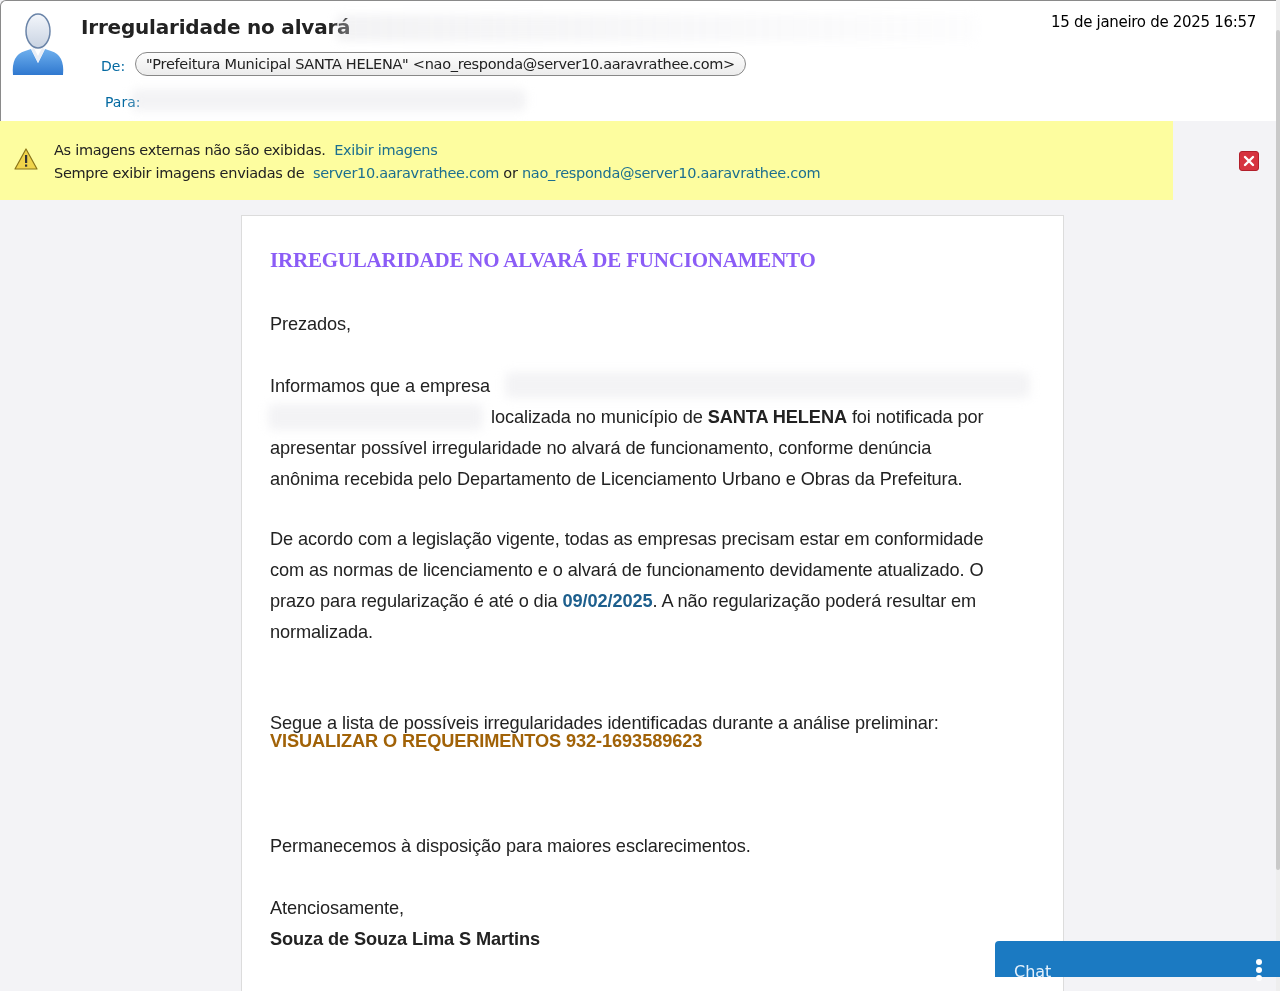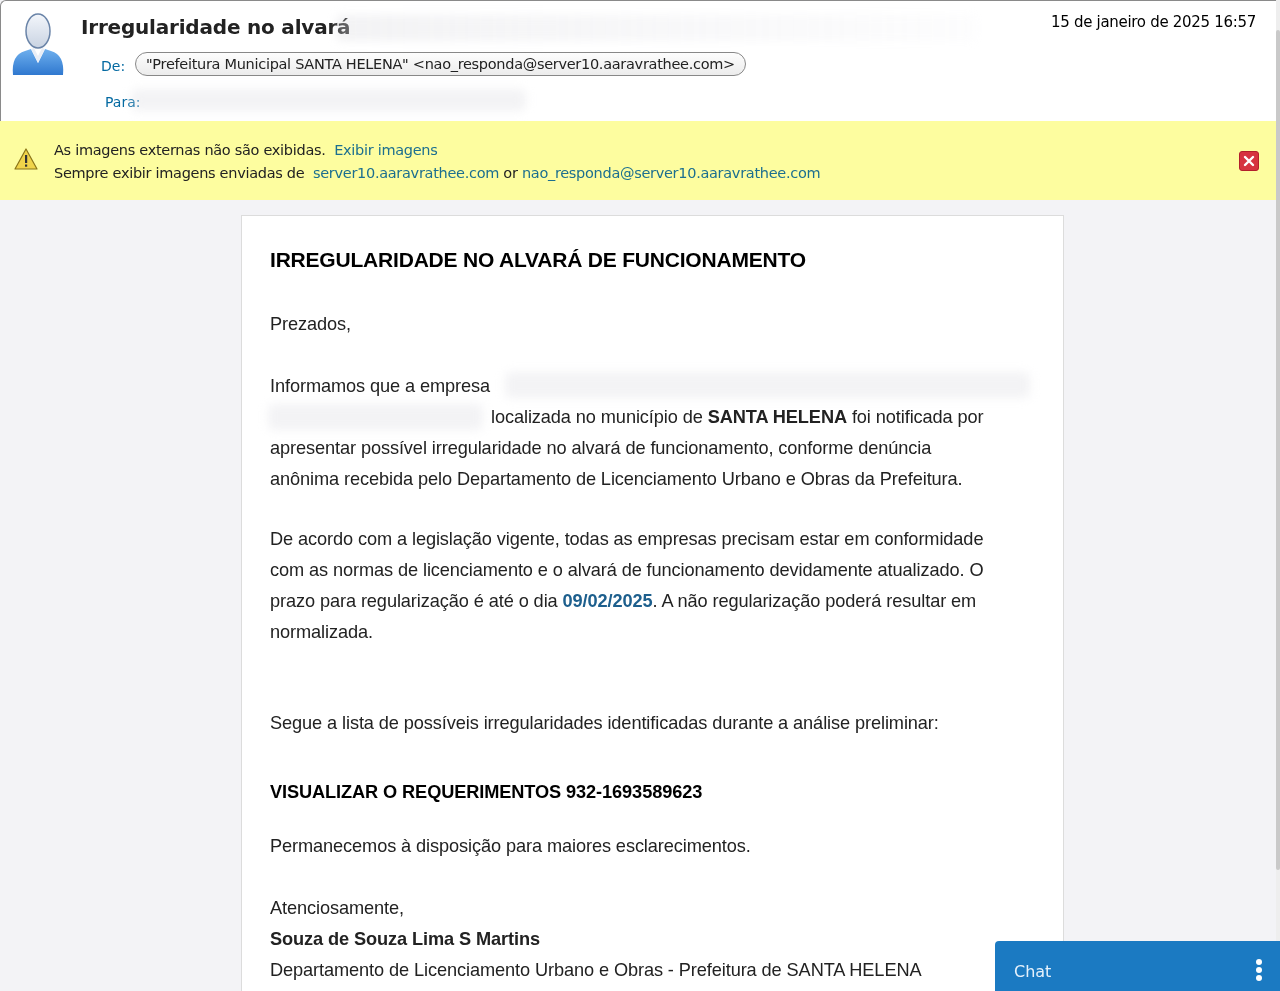--- a/index.html
+++ b/index.html
@@ -44,21 +44,21 @@
     border:1px solid #888; border-radius:12px;
     background:linear-gradient(#fdfdfd,#ececec);
     font-family:"DejaVu Sans", sans-serif; font-size:14.5px; line-height:22px; color:#222;
     letter-spacing:-0.3px; white-space:nowrap;
   }
   .to-blur {
     position:absolute; left:130px; top:88px; width:395px; height:22px;
     background:rgba(225,225,230,0.4); filter:blur(5px); border-radius:6px;
   }
   .notice {
-    position:absolute; left:0; top:121px; width:1276px; height:79px;
+    position:absolute; left:0; top:121px; width:1173px; height:79px;
     background:#fdfd9f;
     font-family:"DejaVu Sans", sans-serif; font-size:14.5px; color:#222;
     letter-spacing:-0.3px;
   }
   .warn-icon { position:absolute; left:14px; top:27px; width:24px; height:22px; }
   .notice-line1 { position:absolute; left:54px; top:21px; white-space:nowrap; }
   .notice-line2 { position:absolute; left:54px; top:44px; white-space:nowrap; }
   .link-green { color:#1c6f8f; text-decoration:none; cursor:pointer; }
   .close-btn {
     position:absolute; left:1239px; top:30px; width:20px; height:20px;
@@ -77,39 +77,39 @@
     position:absolute; left:241px; top:215px; width:823px; height:800px;
     background:#fff; border:1px solid #dcdcdc; box-sizing:border-box;
   }
   .body-text {
     position:absolute; left:270px; width:760px;
     font-family:Liberation Sans, sans-serif; font-size:18.2px; color:#222;
     line-height:31px; letter-spacing:-0.1px;
   }
   .title {
     position:absolute; left:270px; top:248px;
-    font-family:Liberation Sans, sans-serif; font-weight:bold; font-size:21px; color:#000000;
+    font-family:Liberation Serif, serif; font-weight:bold; font-size:21px; color:#8b5cf6;
     letter-spacing:-0.2px;
   }
   .blur-company1 {
     position:absolute; left:505px; top:372px; width:525px; height:26px;
     background:rgba(228,228,232,0.45); filter:blur(5px); border-radius:6px;
   }
   .blur-company2 {
     position:absolute; left:268px; top:404px; width:215px; height:26px;
     background:rgba(228,228,232,0.45); filter:blur(5px); border-radius:6px;
   }
   .date-hl { color:#1d5f8d; font-weight:bold; }
   .cta-link {
-    position:absolute; left:270px; top:782px;
+    position:absolute; left:270px; top:731px;
     font-family:"Liberation Sans", sans-serif; font-weight:bold; font-size:18.2px;
-    color:#000000; text-decoration:none; cursor:pointer; letter-spacing:-0.1px;
+    color:#a16207; text-decoration:none; cursor:pointer; letter-spacing:-0.1px;
   }
   .chat {
-    position:absolute; left:995px; top:941px; width:285px; height:50px;
+    position:absolute; left:995px; top:941px; width:285px; height:36px;
     background:#1b7ac2; border-top-left-radius:4px;
   }
   .chat-label {
     position:absolute; left:19px; top:21px;
     font-family:"DejaVu Sans", sans-serif; font-size:16px; color:#e6f1fb;
   }
   .chat-menu { position:absolute; left:261px; top:18px; width:8px; height:26px; }
   .chat-menu span {
     display:block; width:6px; height:6px; border-radius:3px; background:#fff; margin-bottom:2px;
   }
@@ -193,21 +193,20 @@
 
 <div class="body-text" style="top:708px;">Segue a lista de possíveis irregularidades identificadas durante a análise preliminar:</div>
 
 <a class="cta-link">VISUALIZAR O REQUERIMENTOS 932-1693589623</a>
 
 <div class="body-text" style="top:831px;">Permanecemos à disposição para maiores esclarecimentos.</div>
 
 <div class="body-text" style="top:893px;">
   <div>Atenciosamente,</div>
   <div style="font-weight:bold;">Souza de Souza Lima S Martins</div>
-  <div>Departamento de Licenciamento Urbano e Obras - Prefeitura de SANTA HELENA</div>
 </div>
 
 <div class="chat">
   <div class="chat-label">Chat</div>
   <div class="chat-menu">
     <span></span>
       <span></span>
       <span></span>
   </div>
 </div>

